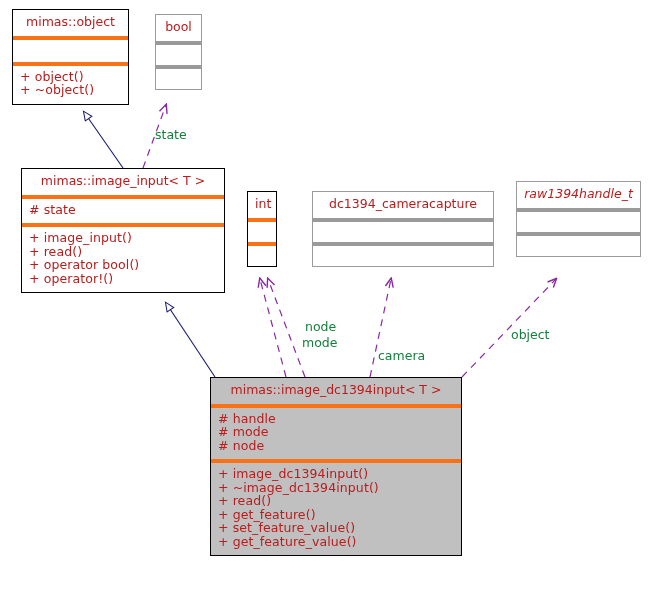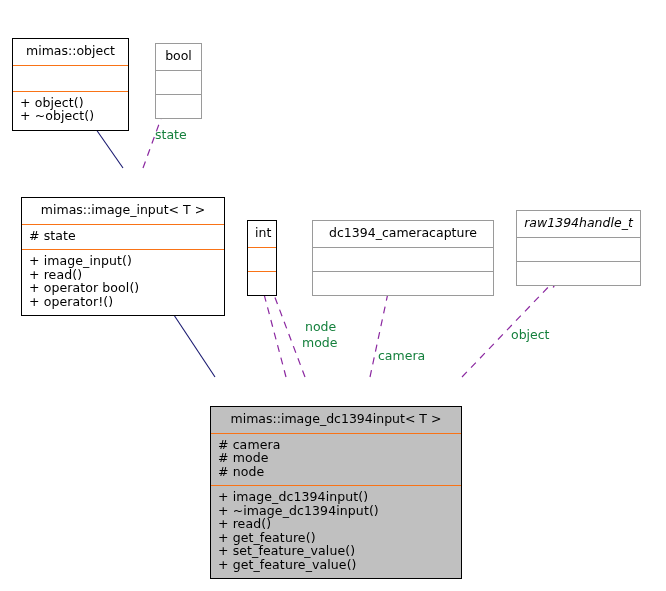--- a/index.html
+++ b/index.html
@@ -27,37 +27,36 @@
     width: 666px;
     height: 591px;
     pointer-events: none;
   }
   .uml-node {
     position: absolute;
     box-sizing: border-box;
     background: #ffffff;
     border: 1px solid #000000;
     font-size: 12.5px;
-    color: #000000;
+    color: #b91c1c;
     line-height: 1.0;
-    margin-top: 29px;
   }
   .uml-node.gray-border {
     border-color: #9a9a9a;
   }
   .uml-node.highlight {
     background: #c0c0c0;
     border-color: #000000;
   }
   .compartment {
     box-sizing: border-box;
     padding: 5px 7px 6px 7px;
   }
   .compartment.divider {
-    border-top: 1px solid #f97316;
+    border-top: 4px solid #f97316;
   }
   .gray-border .compartment.divider {
     border-top-color: #9a9a9a;
   }
   .name-compartment {
     text-align: center;
     white-space: nowrap;
     padding-top: 6px;
     padding-bottom: 7px;
   }
@@ -164,21 +163,21 @@
 
   <div class="uml-node gray-border" style="left:516px; top:181px; width:125px;font-style:italic;">
     <div class="compartment name-compartment">raw1394handle_t</div>
     <div class="compartment divider empty-compartment" style="height:24px;"></div>
     <div class="compartment divider empty-compartment" style="height:24px;"></div>
   </div>
 
   <div class="uml-node highlight" style="left:210px; top:377px; width:252px;">
     <div class="compartment name-compartment">mimas::image_dc1394input&lt; T &gt;</div>
     <div class="compartment divider">
-      <div class="member-row"># camera</div>
+      <div class="member-row"># handle</div>
       <div class="member-row"># mode</div>
       <div class="member-row"># node</div>
     </div>
     <div class="compartment divider">
       <div class="member-row">+ image_dc1394input()</div>
       <div class="member-row">+ ~image_dc1394input()</div>
       <div class="member-row">+ read()</div>
       <div class="member-row">+ get_feature()</div>
       <div class="member-row">+ set_feature_value()</div>
       <div class="member-row">+ get_feature_value()</div>

